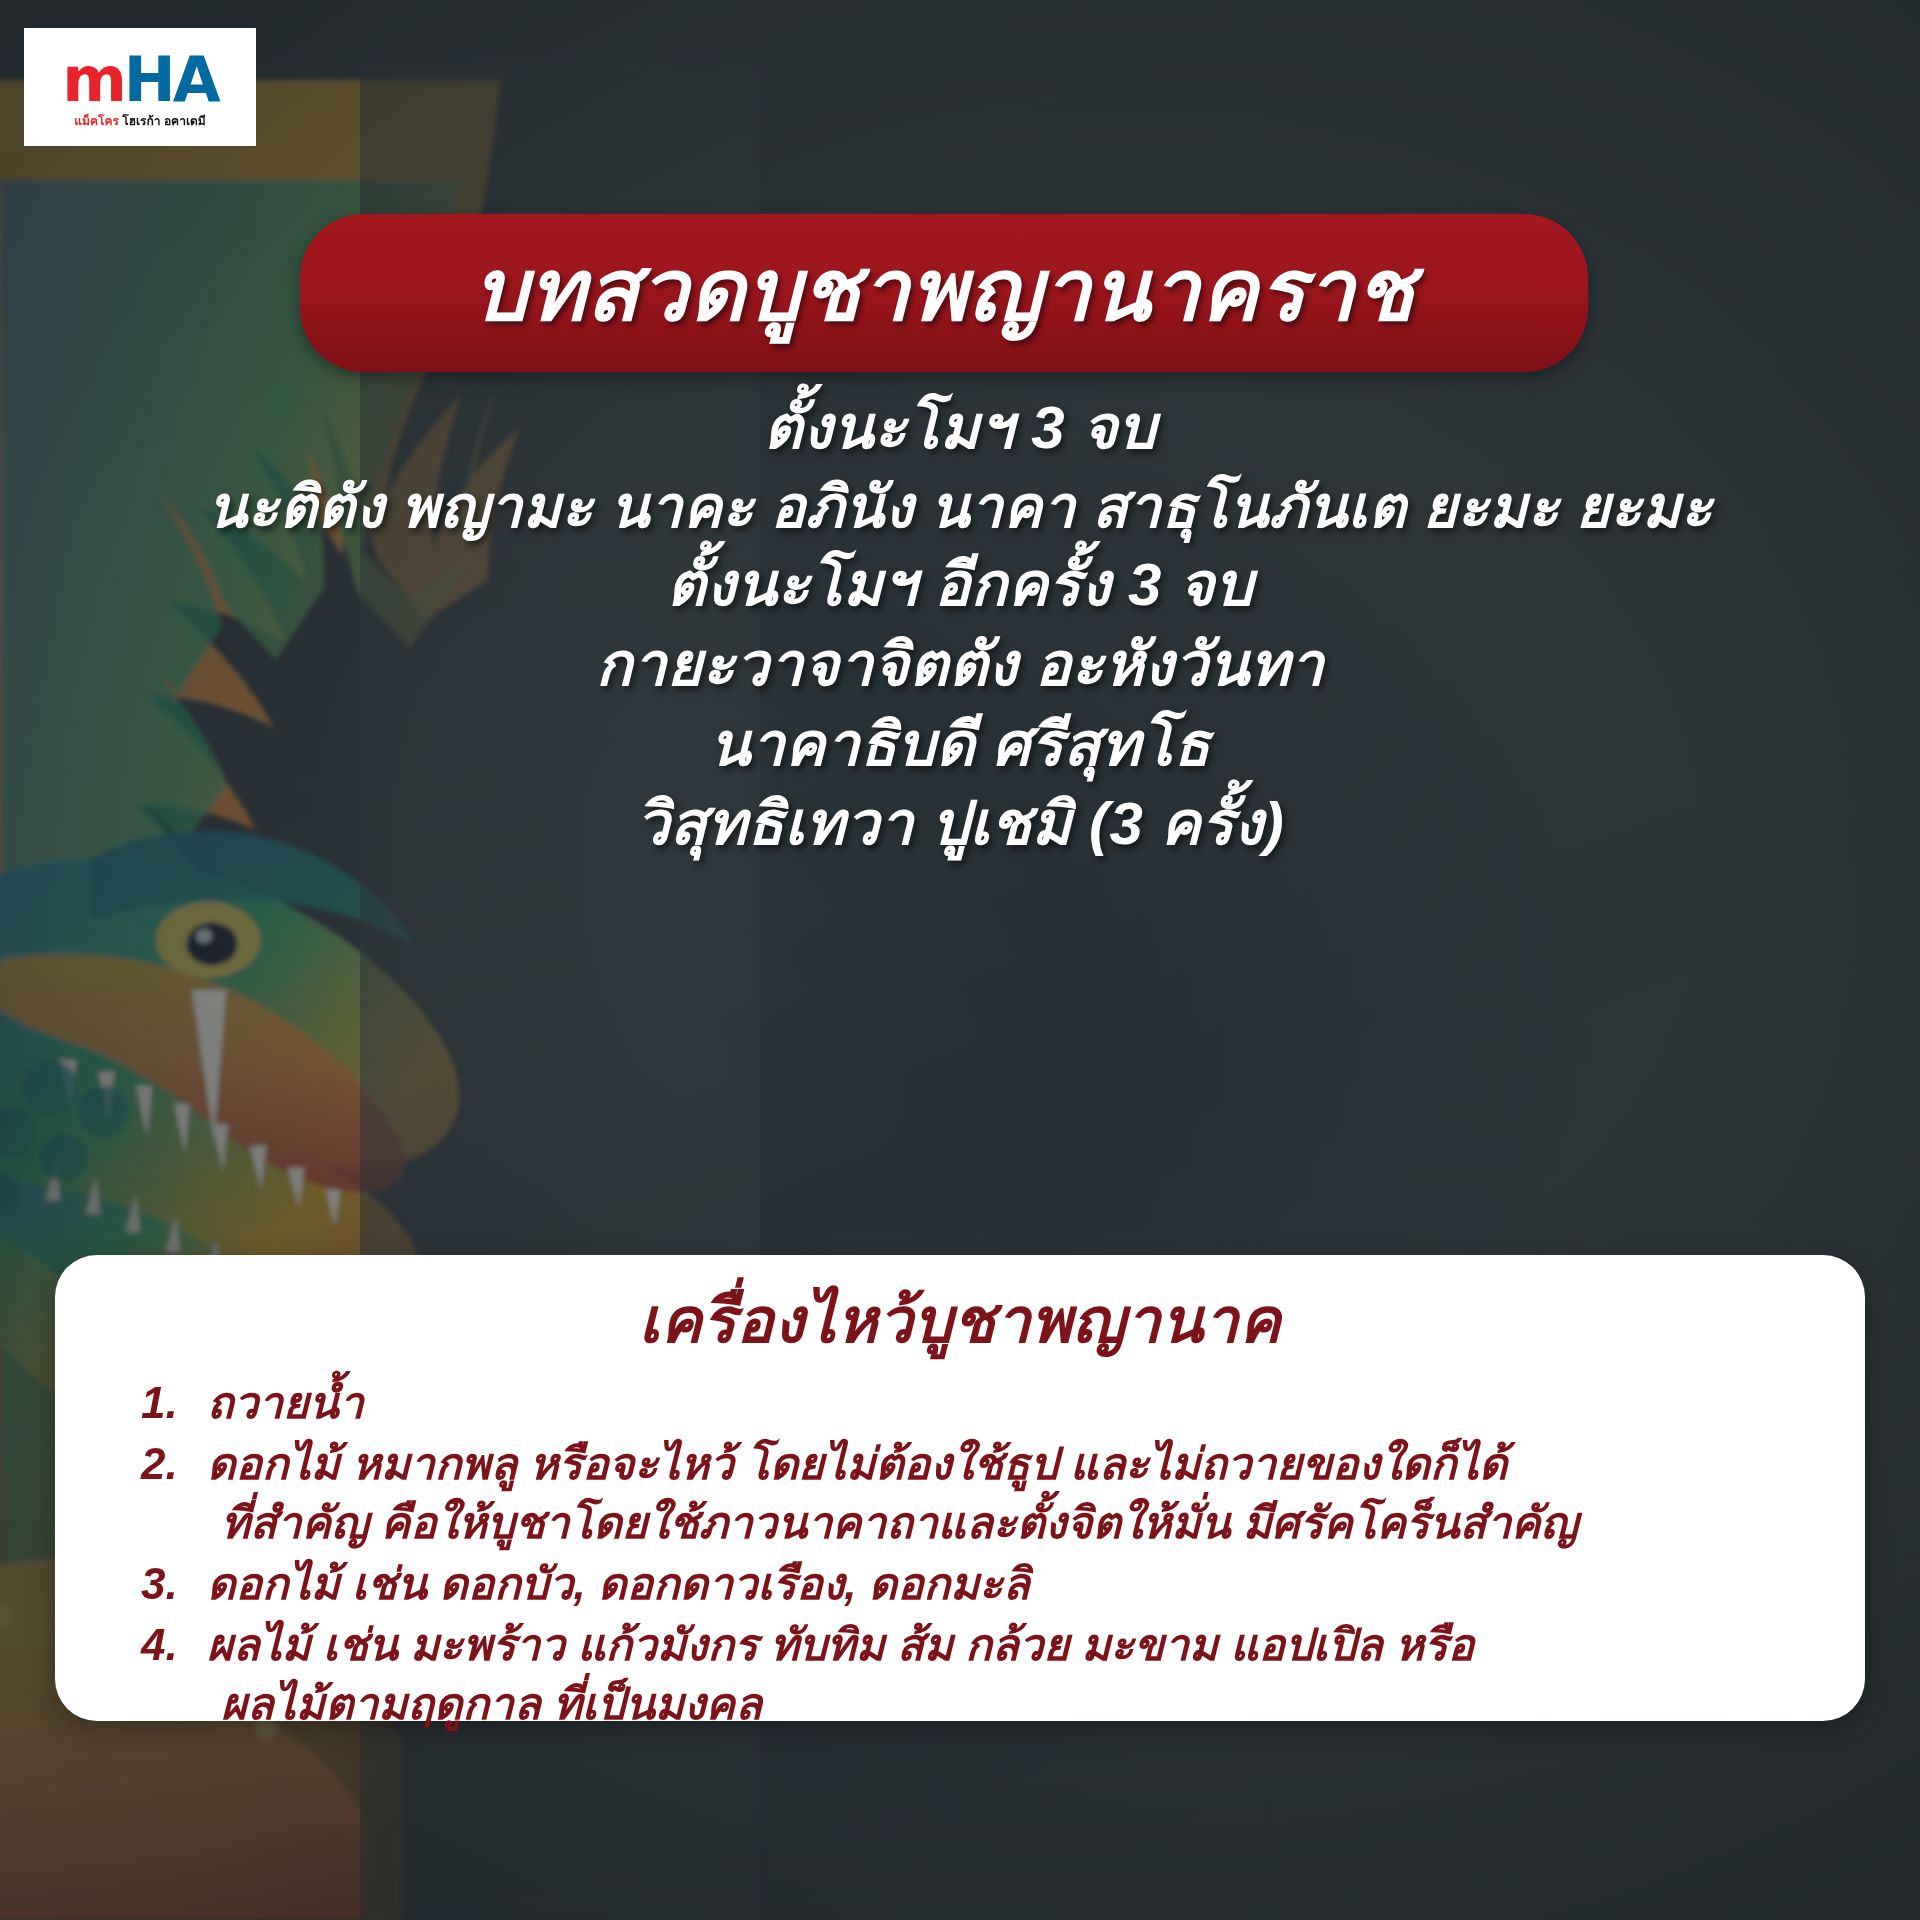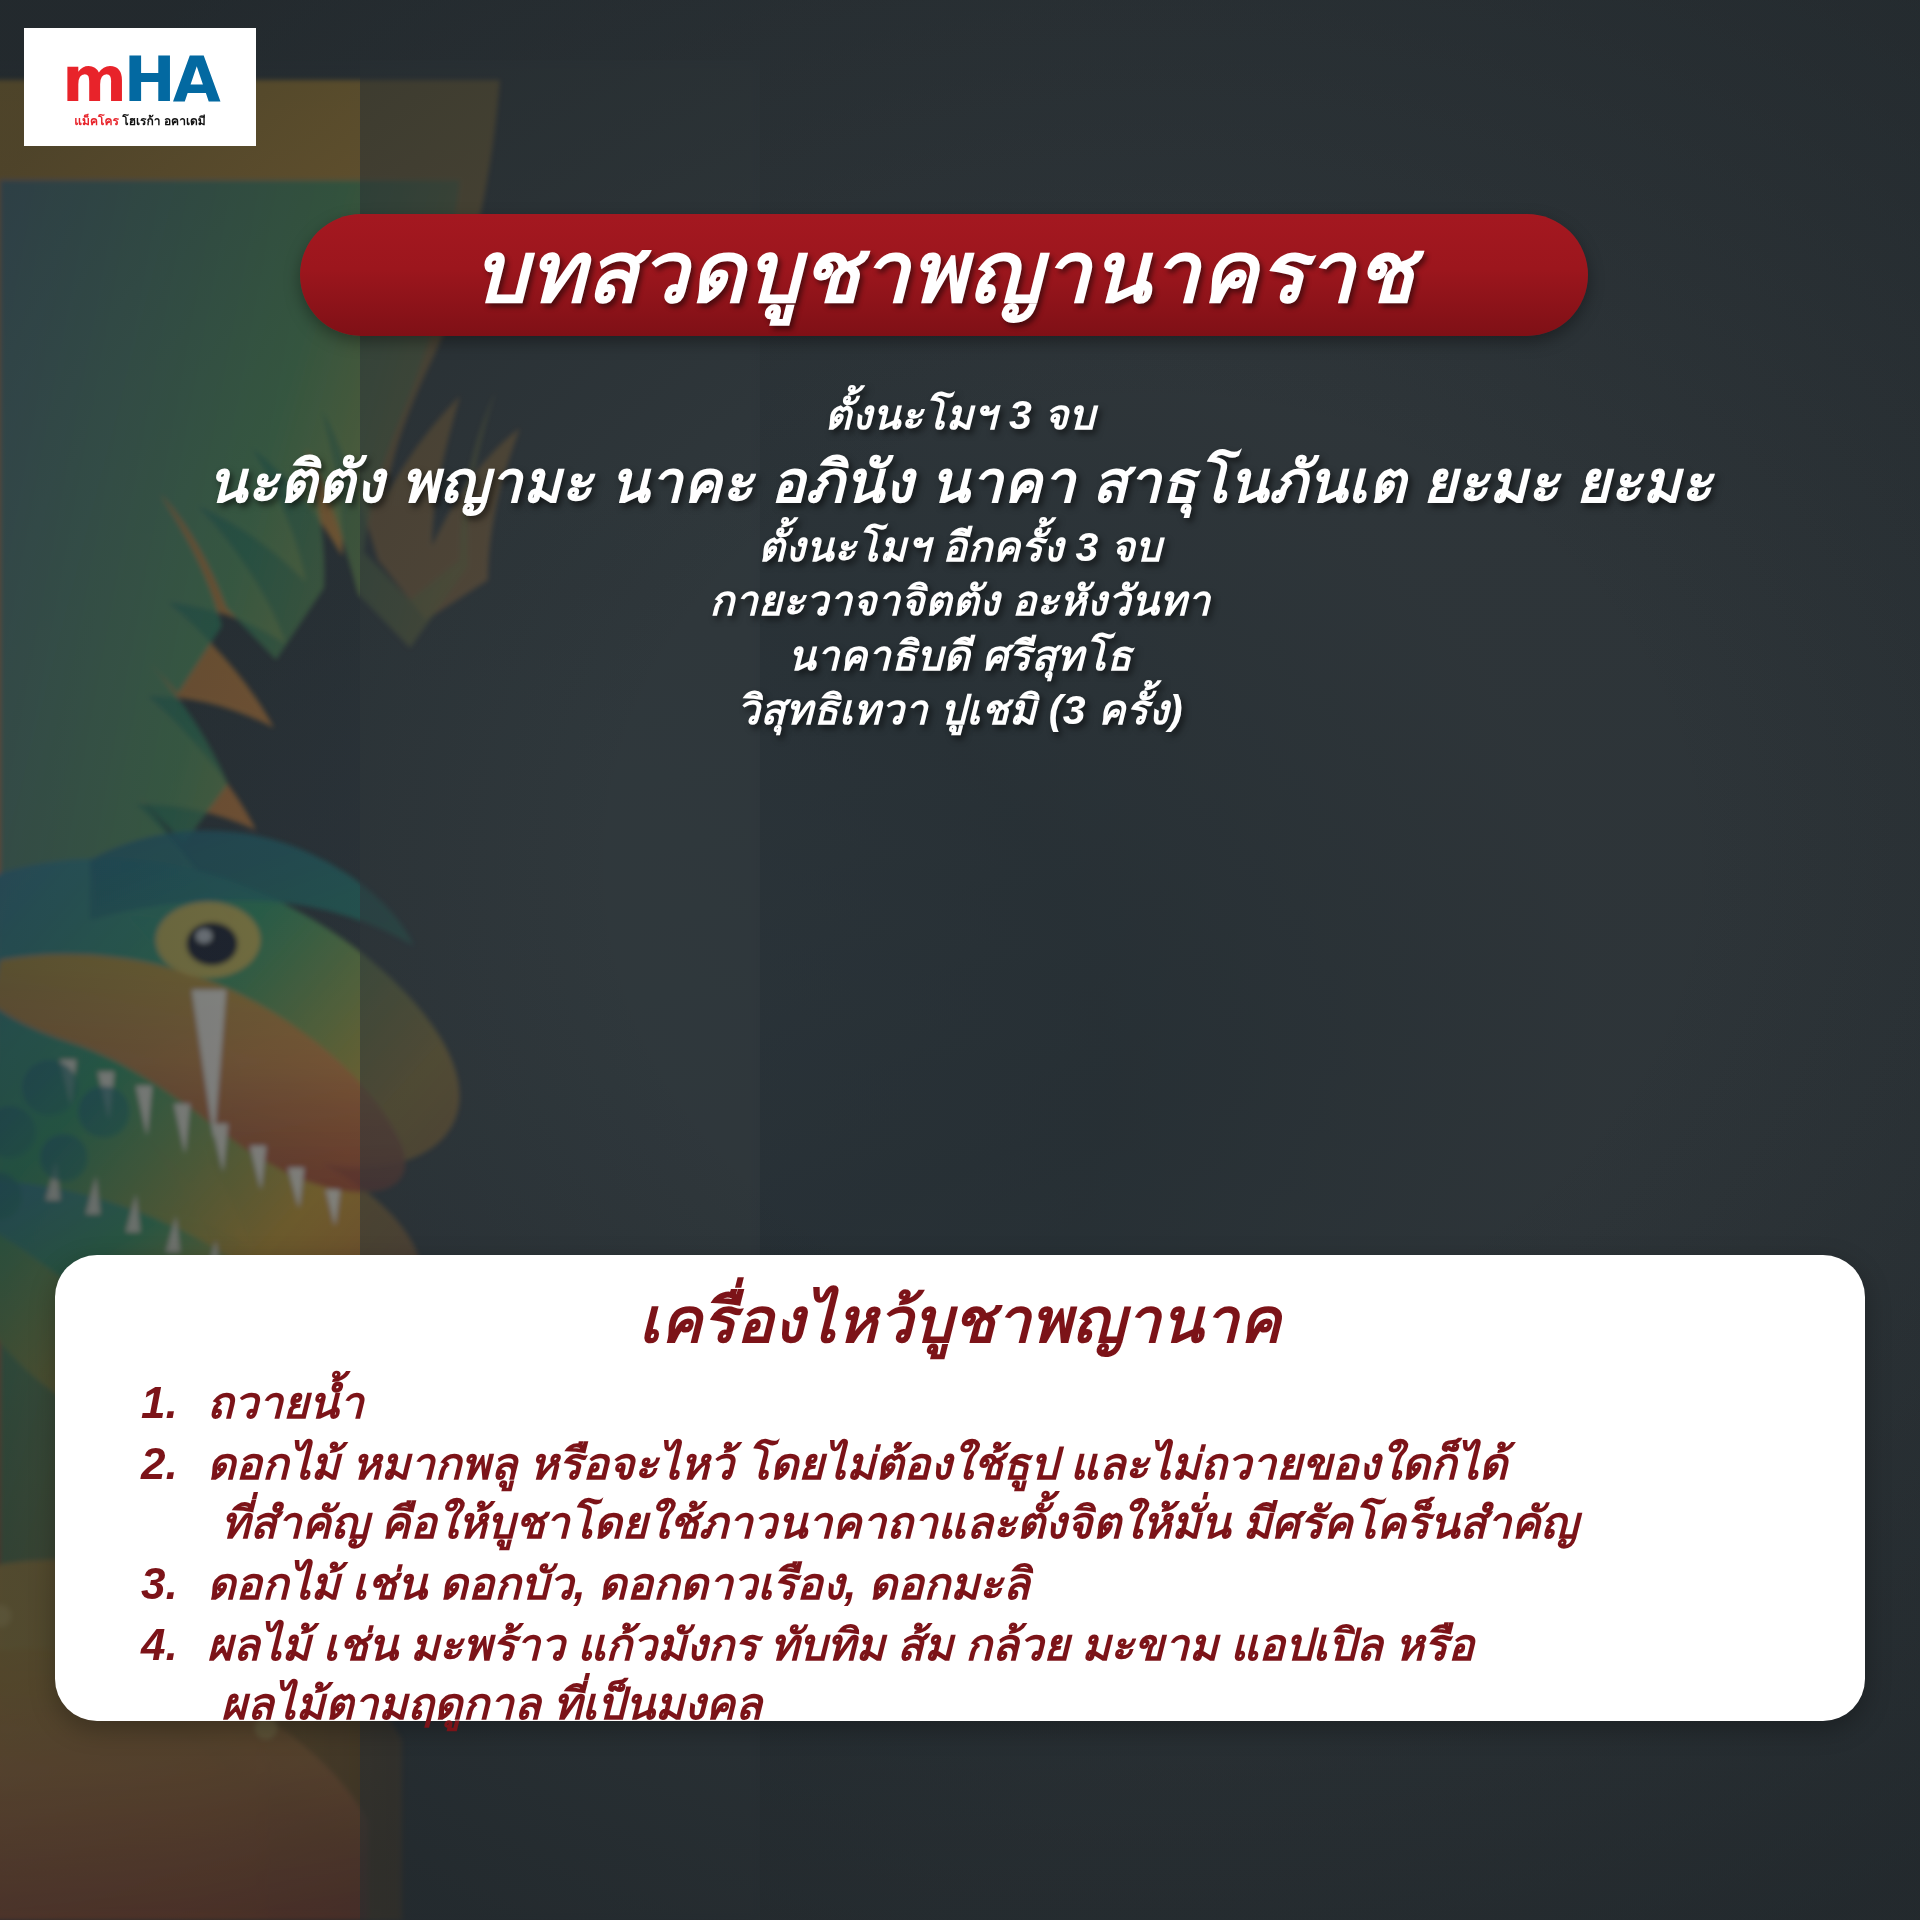--- a/index.html
+++ b/index.html
@@ -83,21 +83,21 @@
   }
   .logo-sub .th-red { color: #e8232a; }
   .logo-sub .th-dark { color: #111111; }
 
   
   .title-banner {
     position: absolute;
     left: 300px;
     top: 214px;
     width: 1288px;
-    height: 122px;
+    height: 158px;
     border-radius: 64px;
     background: linear-gradient(180deg, #a41820 0%, #9c161d 45%, #7f1016 100%);
     display: flex;
     align-items: center;
     justify-content: center;
     box-shadow: 0 6px 16px rgba(0,0,0,0.35);
   }
   .title-text {
     color: #ffffff;
     font-size: 86px;
@@ -114,21 +114,21 @@
   .verse {
     position: absolute;
     left: 0;
     top: 388px;
     width: 1920px;
     text-align: center;
     z-index: 3;
   }
   .verse-line {
     color: #ffffff;
-    font-size: 41px;
+    font-size: 60px;
     font-weight: 700;
     font-style: italic;
     line-height: 1.33;
     letter-spacing: 0.5px;
     text-shadow: 3px 4px 6px rgba(0,0,0,0.55);
     white-space: nowrap;
   }
   .verse-line.wide { font-size: 58px; }
 
   

